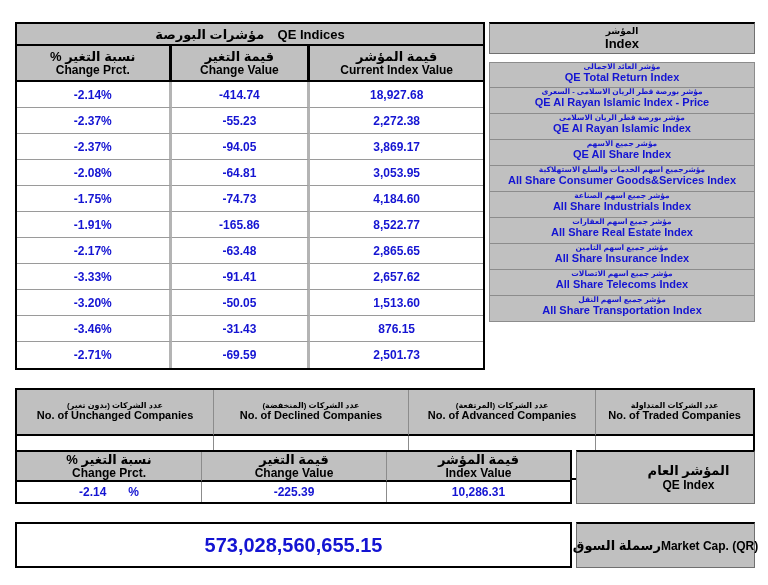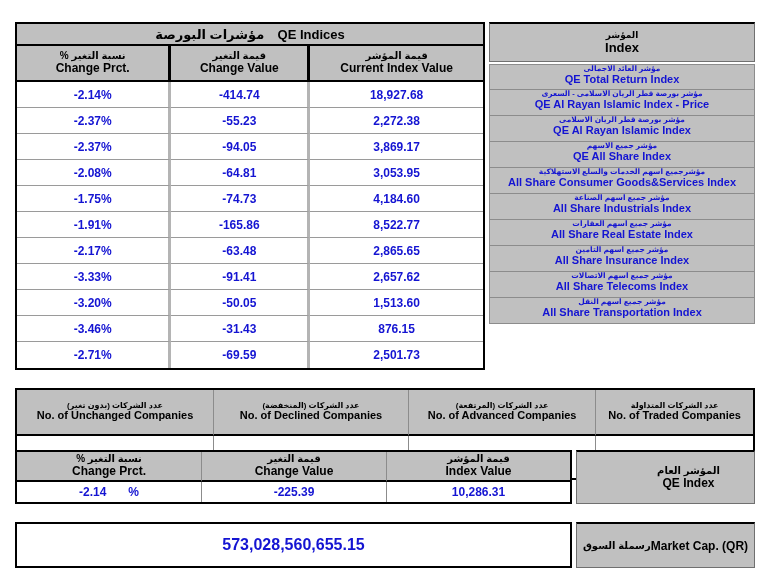--- a/index.html
+++ b/index.html
@@ -17,21 +17,21 @@
   }
 
   
   .hdr-cell {
     background: #c0c0c0;
     color: #000000;
     text-align: center;
     line-height: 1.05;
     padding: 2px 3px;
   }
-  .ar  { font-size: 10px; font-weight: bold; direction: rtl; white-space: nowrap; }
+  .ar  { font-size: 13px; font-weight: bold; direction: rtl; white-space: nowrap; }
   .en  { font-size: 12px; font-weight: bold; white-space: nowrap; }
   .ar-sm { font-size: 8px; font-weight: bold; direction: rtl; white-space: nowrap; }
   .en-sm { font-size: 11px; font-weight: bold; white-space: nowrap; }
 
   .num {
     color: #1414d2;
     font-size: 12px;
     font-weight: bold;
     text-align: center;
   }
@@ -85,27 +85,27 @@
 
   
   #name-col {
     width: 266px;
     margin-left: 4px;
     margin-top: 0;
     display: flex;
     flex-direction: column;
   }
   .name-head {
-    height: 40px;
+    height: 32px;
     background: #c0c0c0;
     border: 1px solid #707070;
     border-top: 2px solid #000;
     display: flex; flex-direction: column;
     align-items: center; justify-content: center;
-    margin-bottom: 2px;
+    margin-bottom: 8px;
   }
   .name-head .ar { font-size: 9px; }
   .name-head .en { font-size: 13px; }
 
   .name-cell {
     height: 26px;
     background: #c0c0c0;
     border: 1px solid #8c8c8c;
     border-top: none;
     display: flex; flex-direction: column;
@@ -196,21 +196,21 @@
     width: 740px; height: 46px;
     display: flex;
     align-items: stretch;
   }
   #mkt-value {
     width: 557px;
     border: 2px solid #000;
     background: #ffffff;
     display: flex; align-items: center; justify-content: center;
   }
-  #mkt-value .num { font-size: 16px; }
+  #mkt-value .num { font-size: 20px; }
   #mkt-label {
     width: 179px;
     margin-left: 4px;
     background: #c0c0c0;
     border: 1px solid #707070;
     border-top: 2px solid #000;
     display: flex; flex-direction: row;
     align-items: center; justify-content: center;
   }
 </style>

